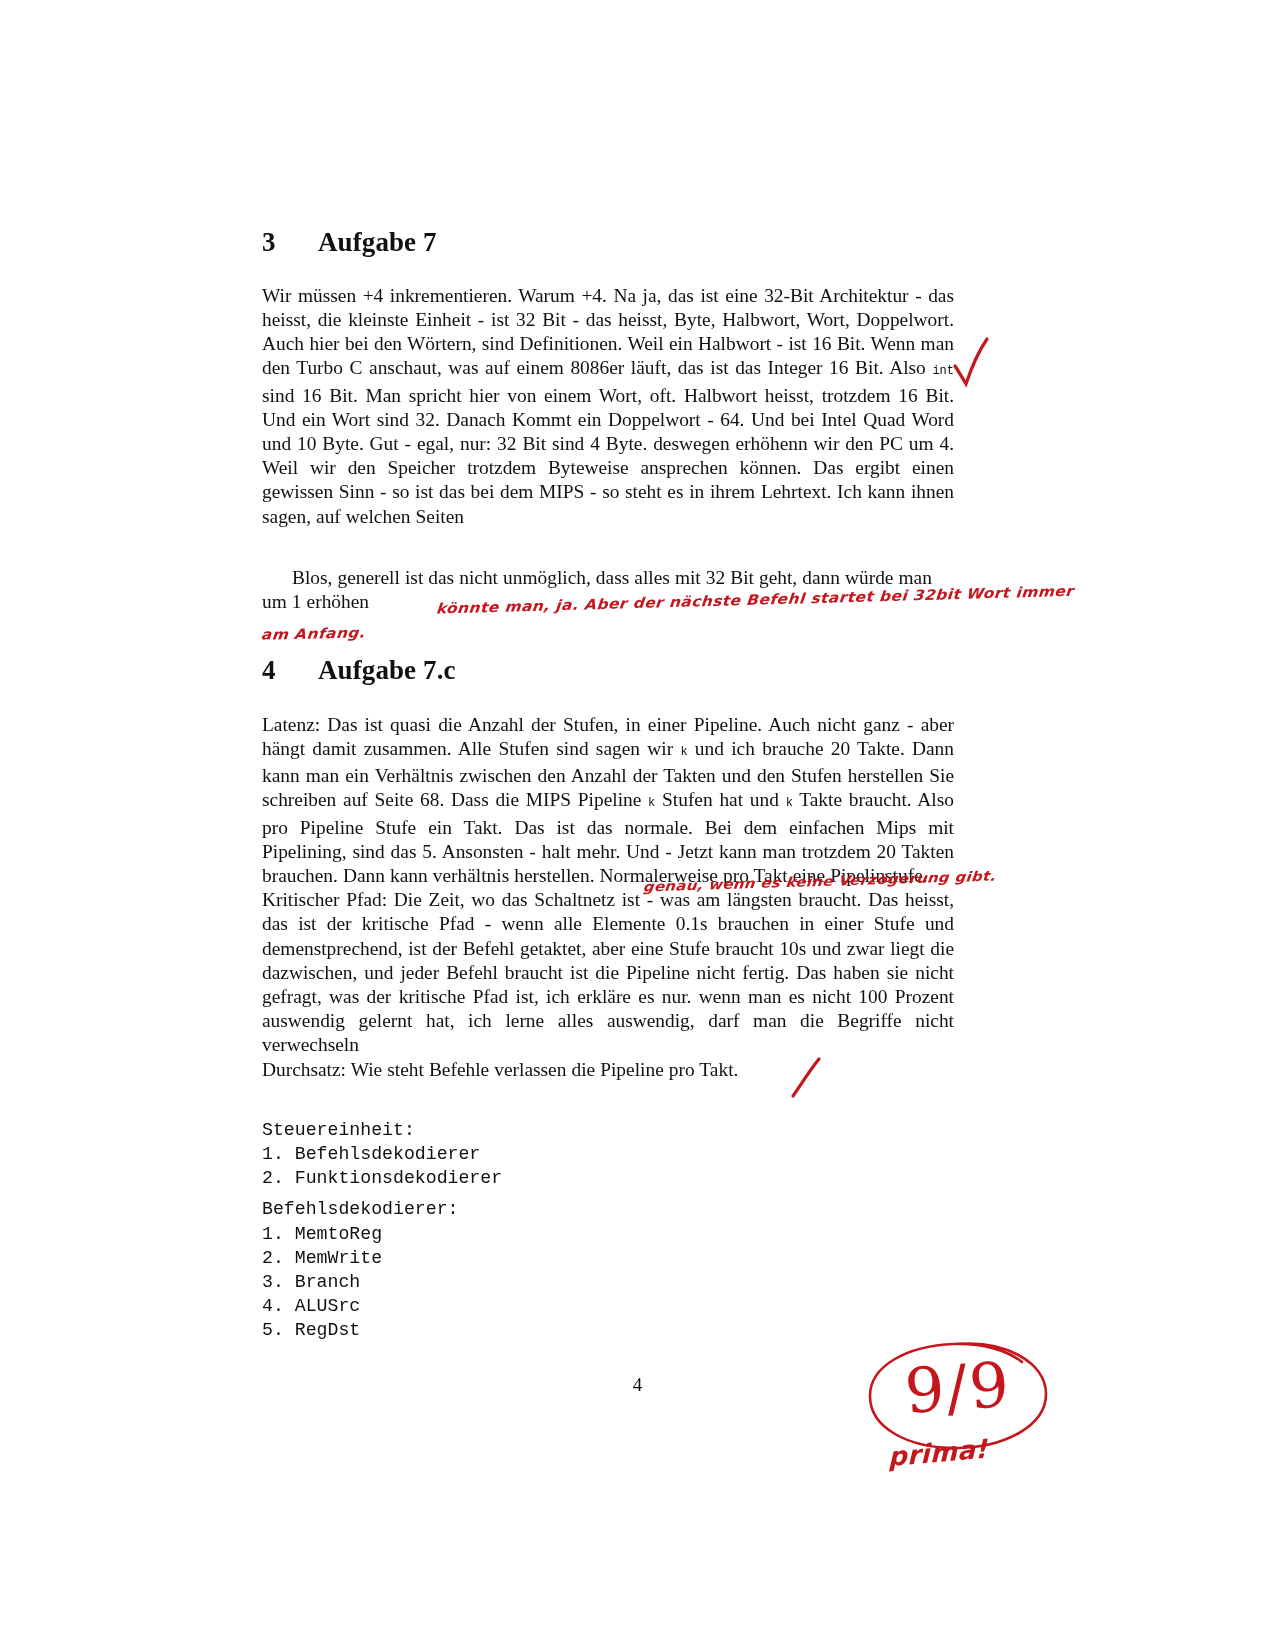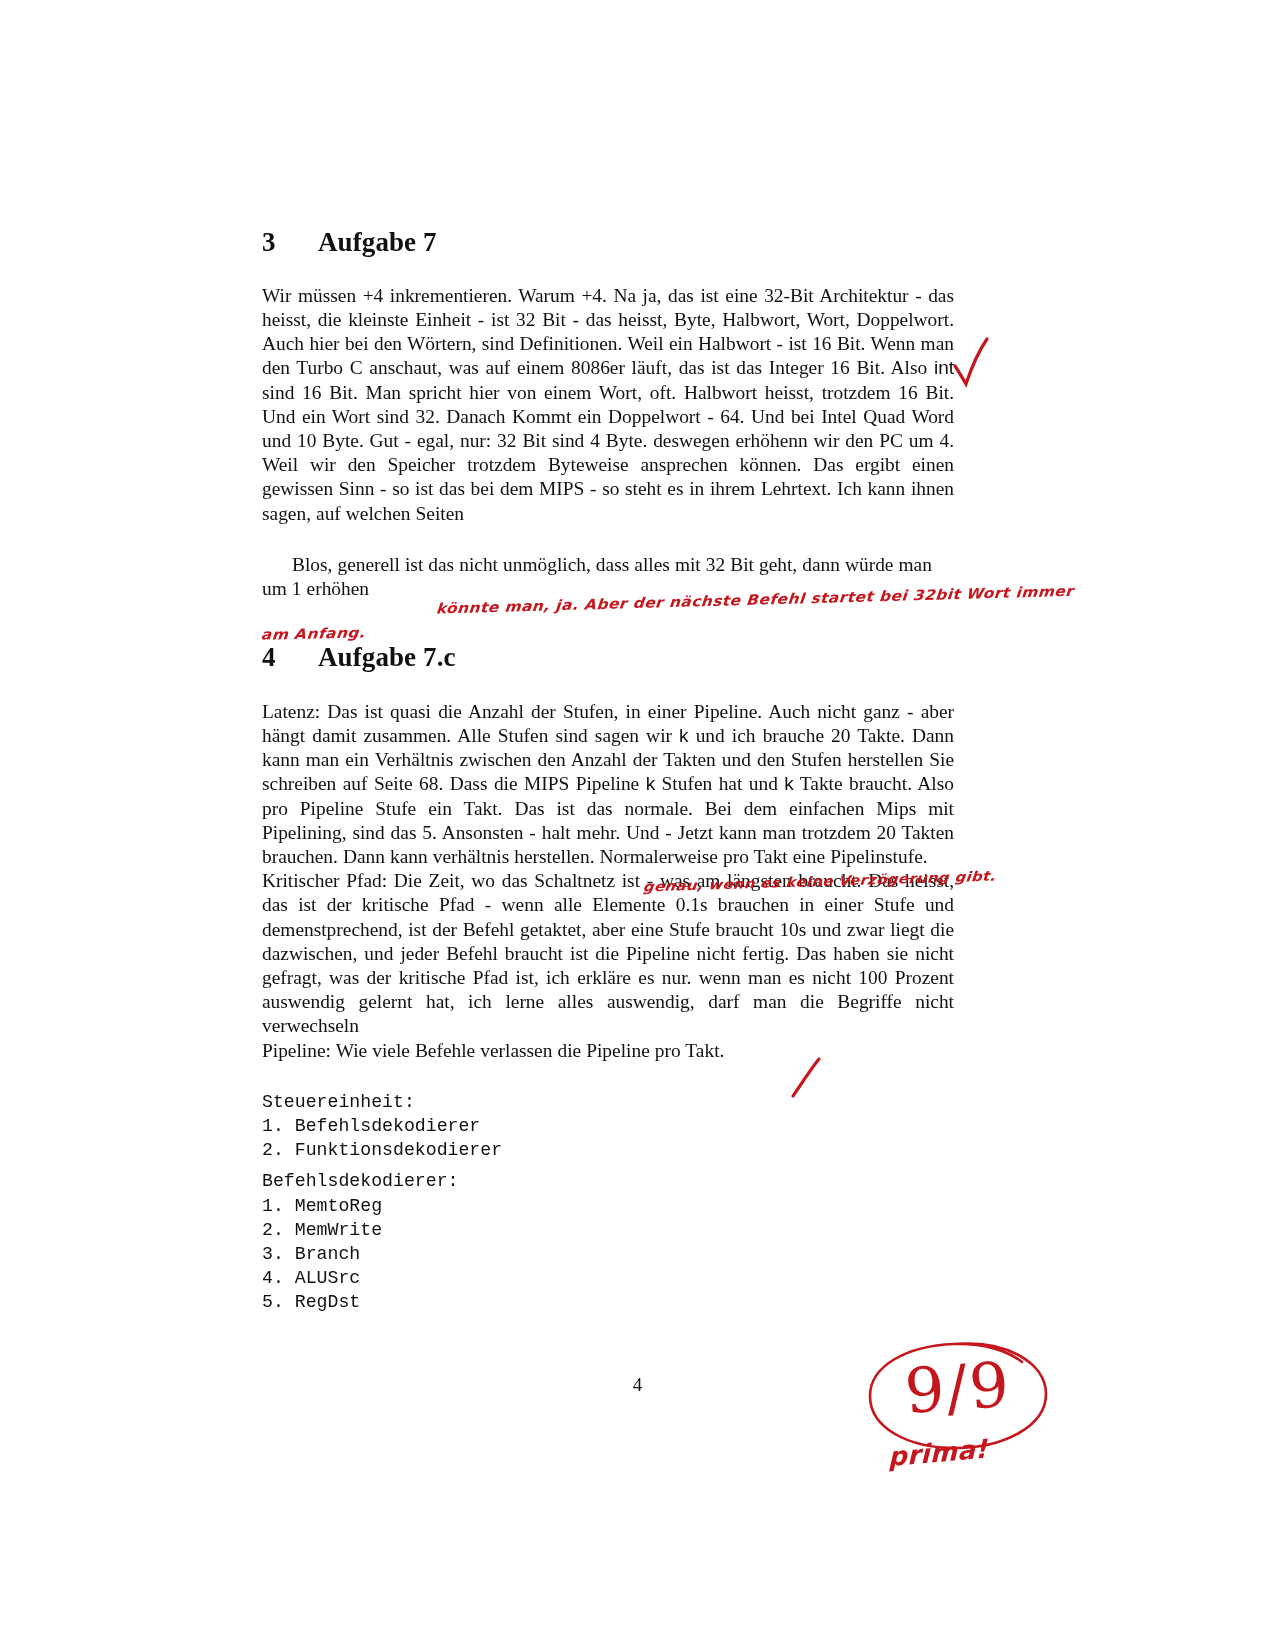--- a/index.html
+++ b/index.html
@@ -57,35 +57,35 @@
     line-height: 24.2px;
     text-align: justify;
     margin: 0;
     -webkit-hyphens: none;
     hyphens: none;
     word-spacing: 0.2px;
   }
   p.body.nojust { text-align: left; }
 
   p.para2 {
-    margin-top: 27px;
+    margin-top: 37px;
     text-indent: 30px;
   }
 
   code, .tt {
-    font-family: Liberation Sans, sans-serif;
-    font-size: 19px;
+    font-family: Liberation Mono, monospace;
+    font-size: 12px;
   }
 
   .mono-block {
     font-family: "Liberation Mono", "DejaVu Sans Mono", monospace;
     font-size: 18.2px;
     line-height: 24.2px;
     white-space: pre;
-    margin-top: 27px;
+    margin-top: 36px;
   }
   .mono-block.second { margin-top: 7px; }
 
   .pageno {
     position: absolute;
     left: 0;
     top: 1374px;
     width: 1275px;
     text-align: center;
     font-size: 19px;
@@ -168,21 +168,21 @@
 
     <h1 class="section second">
       <span class="num">4</span>
       <span class="ttl">Aufgabe 7.c</span>
     </h1>
 
     <p class="body"><span>Latenz: Das ist quasi die Anzahl der Stufen, in einer Pipeline. Auch nicht ganz - aber hängt damit zusammen. Alle Stufen sind sagen wir </span><code class="tt">k</code><span> und ich brauche 20 Takte. Dann kann man ein Verhältnis zwischen den Anzahl der Takten und den Stufen herstellen Sie schreiben auf Seite 68. Dass die MIPS Pipeline </span><code class="tt">k</code><span> Stufen hat und </span><code class="tt">k</code><span> Takte braucht. Also pro Pipeline Stufe ein Takt. Das ist das normale. Bei dem einfachen Mips mit Pipelining, sind das 5. Ansonsten - halt mehr. Und - Jetzt kann man trotzdem 20 Takten brauchen. Dann kann verhältnis herstellen. Normalerweise pro Takt eine Pipelinstufe.</span></p>
 
     <p class="body">Kritischer Pfad: Die Zeit, wo das Schaltnetz ist - was am längsten braucht. Das heisst, das ist der kritische Pfad - wenn alle Elemente 0.1s brauchen in einer Stufe und demenstprechend, ist der Befehl getaktet, aber eine Stufe braucht 10s und zwar liegt die dazwischen, und jeder Befehl braucht ist die Pipeline nicht fertig. Das haben sie nicht gefragt, was der kritische Pfad ist, ich erkläre es nur. wenn man es nicht 100 Prozent auswendig gelernt hat, ich lerne alles auswendig, darf man die Begriffe nicht verwechseln</p>
 
-    <p class="body nojust">Pipeline: Wie viele Befehle verlassen die Pipeline pro Takt.</p>
+    <p class="body nojust">Durchsatz: Wie steht Befehle verlassen die Pipeline pro Takt.</p>
 
     <div class="mono-block"><span>Steuereinheit:</span>
 <span>1. Befehlsdekodierer</span>
 <span>2. Funktionsdekodierer</span></div>
 
     <div class="mono-block second"><span>Befehlsdekodierer:</span>
 <span>1. MemtoReg</span>
 <span>2. MemWrite</span>
 <span>3. Branch</span>
 <span>4. ALUSrc</span>

